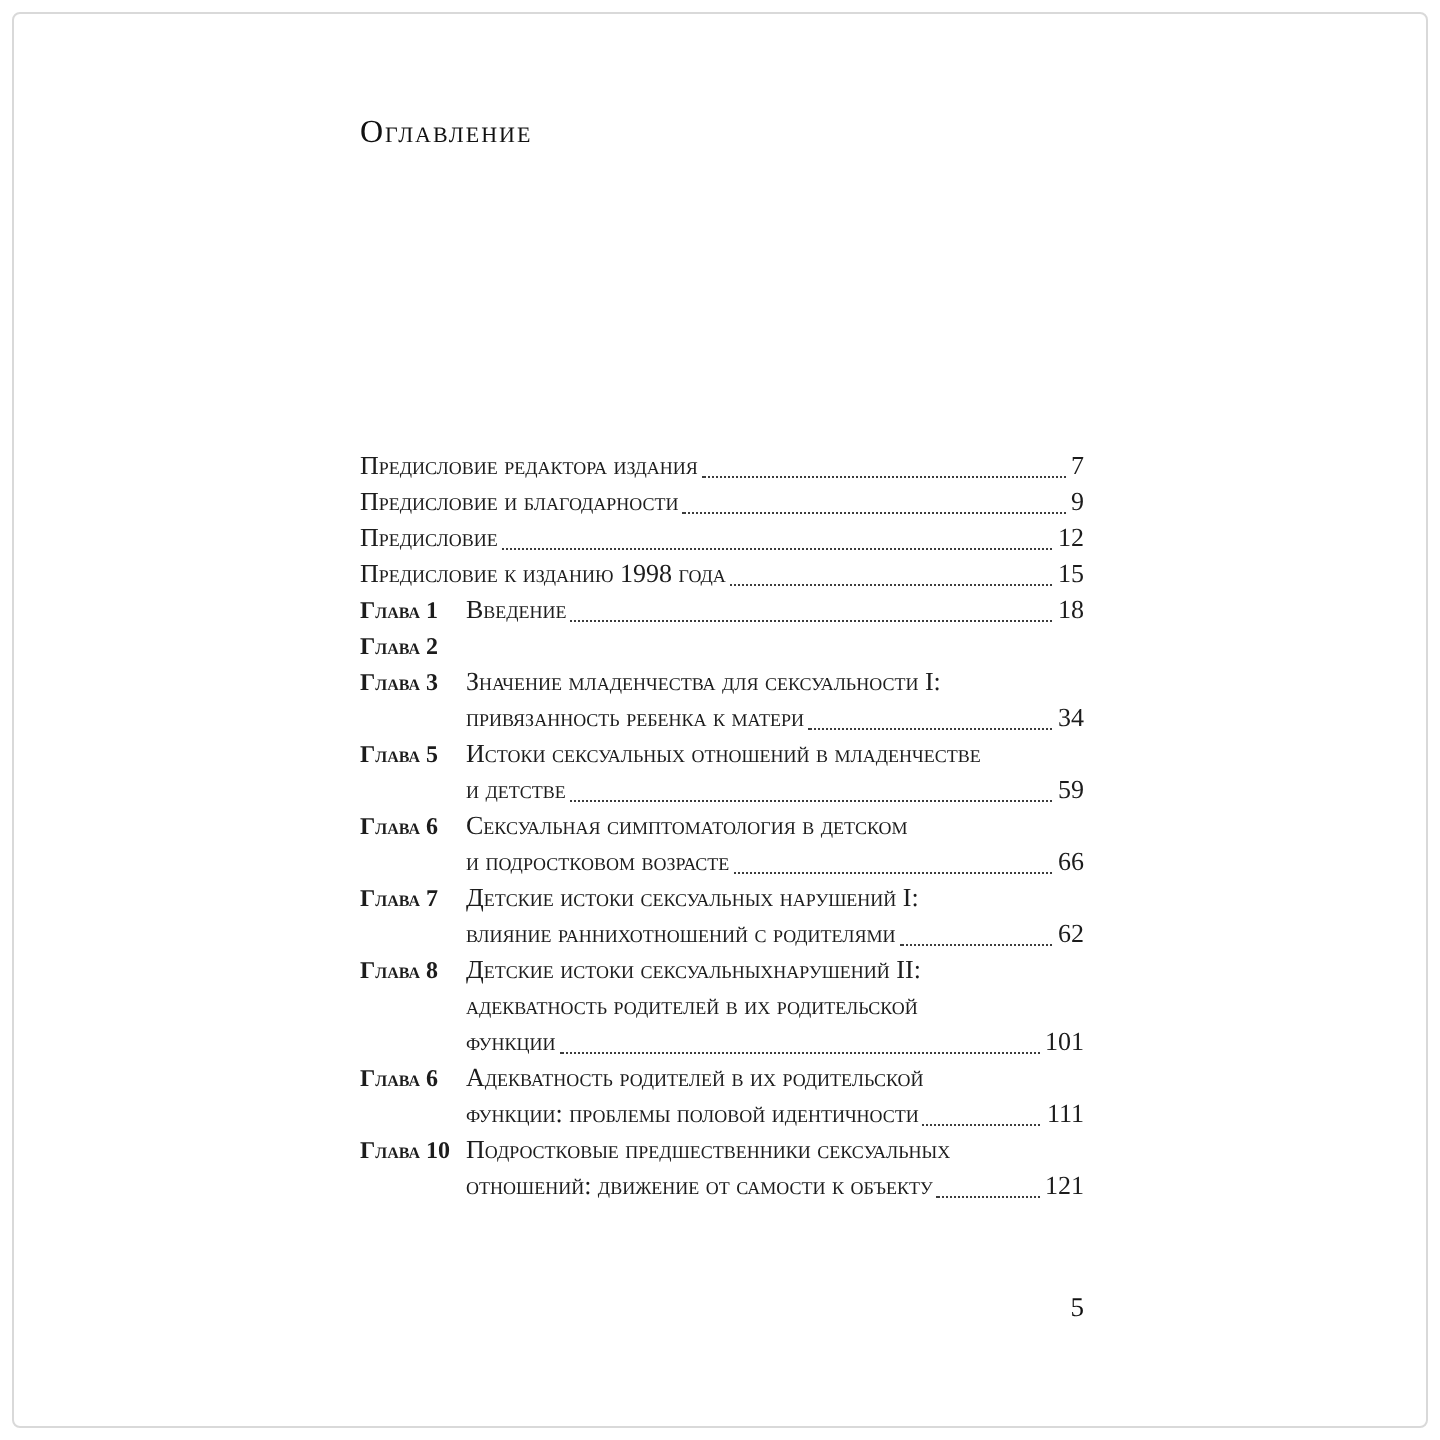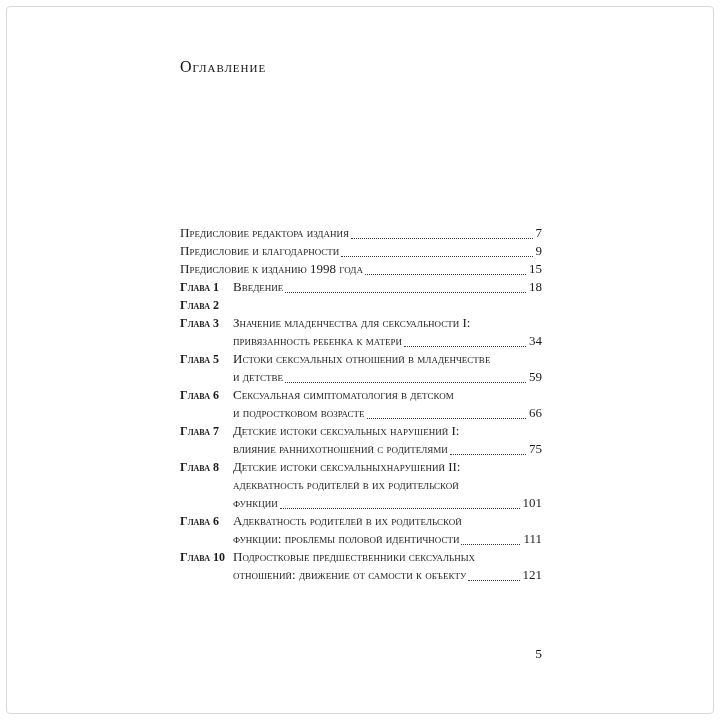--- a/index.html
+++ b/index.html
@@ -110,20 +110,30 @@
           <span class="text">Предисловие и благодарности</span>
           <span class="leader"></span>
           <span class="pagenum">9</span>
         </div>
       </span>
   </div>
     <div class="entry">
 
     <span class="content">
         <div class="line">
+          <span class="text">Предисловие</span>
+          <span class="leader"></span>
+          <span class="pagenum">12</span>
+        </div>
+      </span>
+  </div>
+    <div class="entry">
+
+    <span class="content">
+        <div class="line">
           <span class="text">Предисловие к изданию 1998 года</span>
           <span class="leader"></span>
           <span class="pagenum">15</span>
         </div>
       </span>
   </div>
     <div class="entry">
     <span class="label">Глава 1</span>
     <span class="content">
         <div class="line">
@@ -177,21 +187,21 @@
   </div>
     <div class="entry">
     <span class="label">Глава 7</span>
     <span class="content">
         <div class="line">
           <span class="text">Детские истоки сексуальных нарушений I:</span>
         </div>
         <div class="line">
           <span class="text">влияние раннихотношений с родителями</span>
           <span class="leader"></span>
-          <span class="pagenum">75</span>
+          <span class="pagenum">62</span>
         </div>
       </span>
   </div>
     <div class="entry">
     <span class="label">Глава 8</span>
     <span class="content">
         <div class="line">
           <span class="text">Детские истоки сексуальныхнарушений II:</span>
         </div>
         <div class="line">

